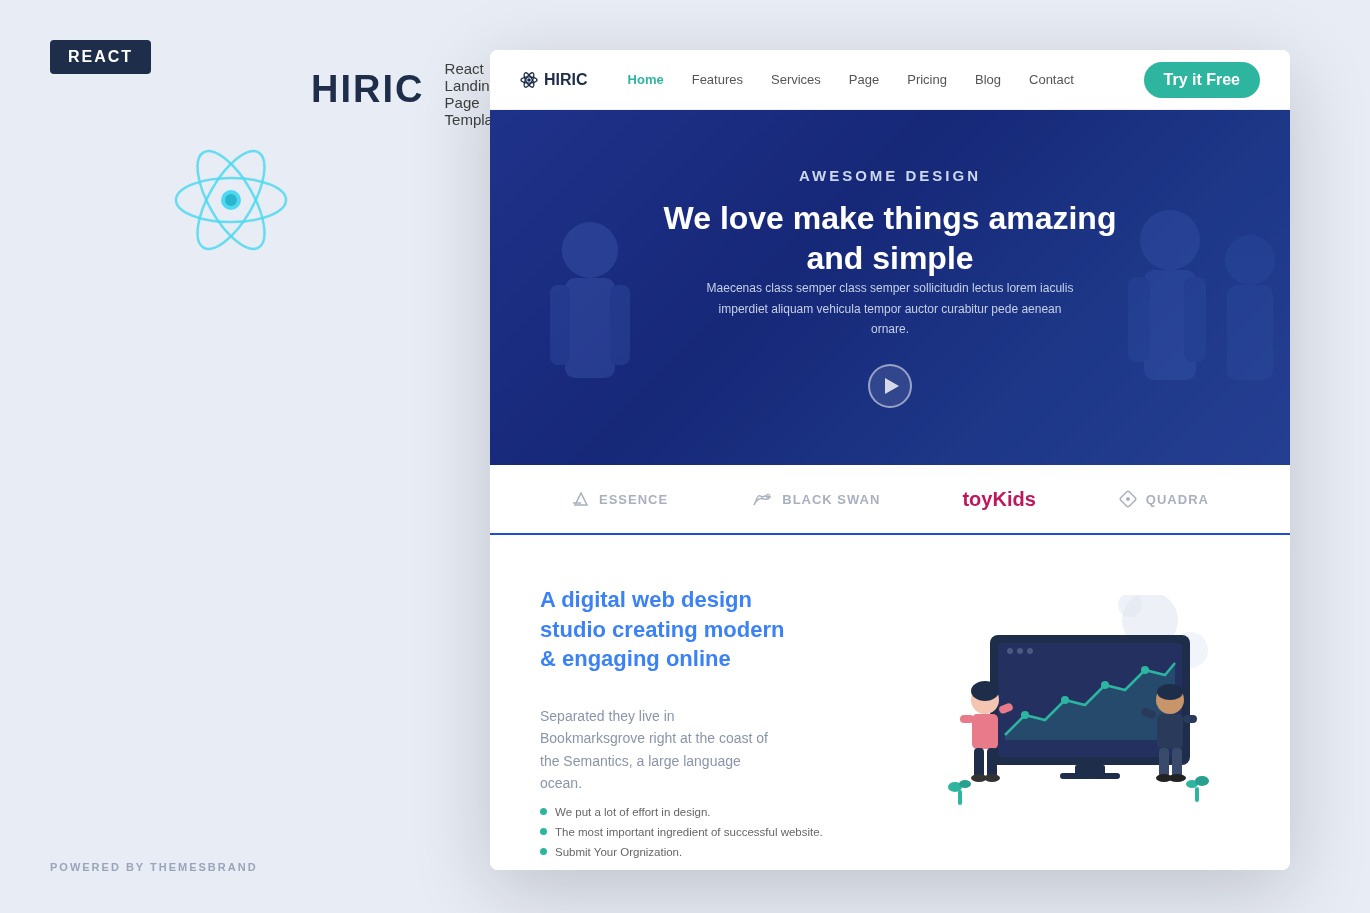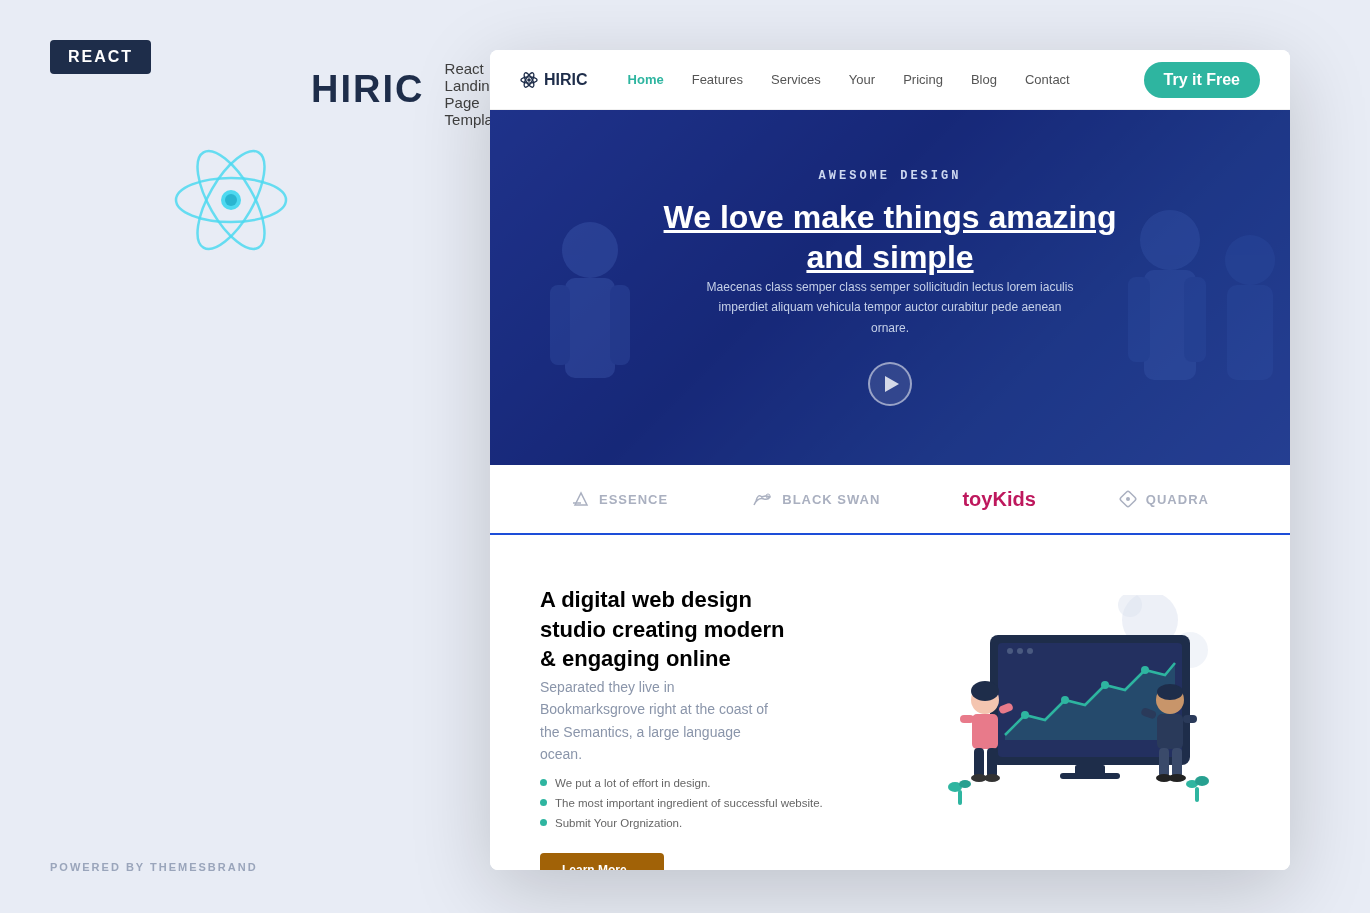--- a/index.html
+++ b/index.html
@@ -159,35 +159,33 @@
       background: rgba(20, 40, 120, 0.55);
     }
 
     .hero-content {
       position: relative;
       z-index: 2;
     }
 
     .hero-tag {
       color: #cdd8f0;
-      font-size: 12px;
+      font-size: 15px;
       letter-spacing: 3px;
       font-weight: 600;
       margin-bottom: 14px;
-      font-family: Liberation Mono, monospace;
     }
 
     .hero-title {
       color: #fff;
       font-size: 32px;
       font-weight: 700;
       line-height: 1.25;
       margin-bottom: 0;
       max-width: 500px;
-      text-decoration: underline;
     }
 
     .hero-desc {
       color: #c5d0e8;
       font-size: 12px;
       line-height: 1.7;
       max-width: 380px;
       margin: 0 auto 24px;
     }
 
@@ -243,23 +241,23 @@
       align-items: flex-start;
     }
 
     .features-text {
       flex: 1;
     }
 
     .features-title {
       font-size: 22px;
       font-weight: 700;
-      color: #000000;
+      color: #3b82f6;
       line-height: 1.35;
-      margin-bottom: 2px;
+      margin-bottom: 31px;
       max-width: 260px;
     }
 
     .features-desc {
       font-size: 14px;
       color: #8a95aa;
       line-height: 1.6;
       margin-bottom: 11px;
       max-width: 240px;
     }
@@ -340,21 +338,21 @@
         <ellipse cx="10" cy="10" rx="9" ry="3.5" fill="none" stroke="#1e2d4a" stroke-width="1.5" transform="rotate(60 10 10)"></ellipse>
         <ellipse cx="10" cy="10" rx="9" ry="3.5" fill="none" stroke="#1e2d4a" stroke-width="1.5" transform="rotate(120 10 10)"></ellipse>
         <circle cx="10" cy="10" r="2" fill="#1e2d4a"></circle>
       </svg>
       <span>HIRIC</span>
     </div>
     <div class="nav-links">
       <a class="nav-link active">Home</a>
       <a class="nav-link">Features</a>
       <a class="nav-link">Services</a>
-      <a class="nav-link">Your</a>
+      <a class="nav-link">Page</a>
       <a class="nav-link">Pricing</a>
       <a class="nav-link">Blog</a>
       <a class="nav-link">Contact</a>
     </div>
     <button class="nav-cta">Try it Free</button>
   </nav>
 
   <section class="hero">
     <div class="hero-bg-overlay"></div>
 

